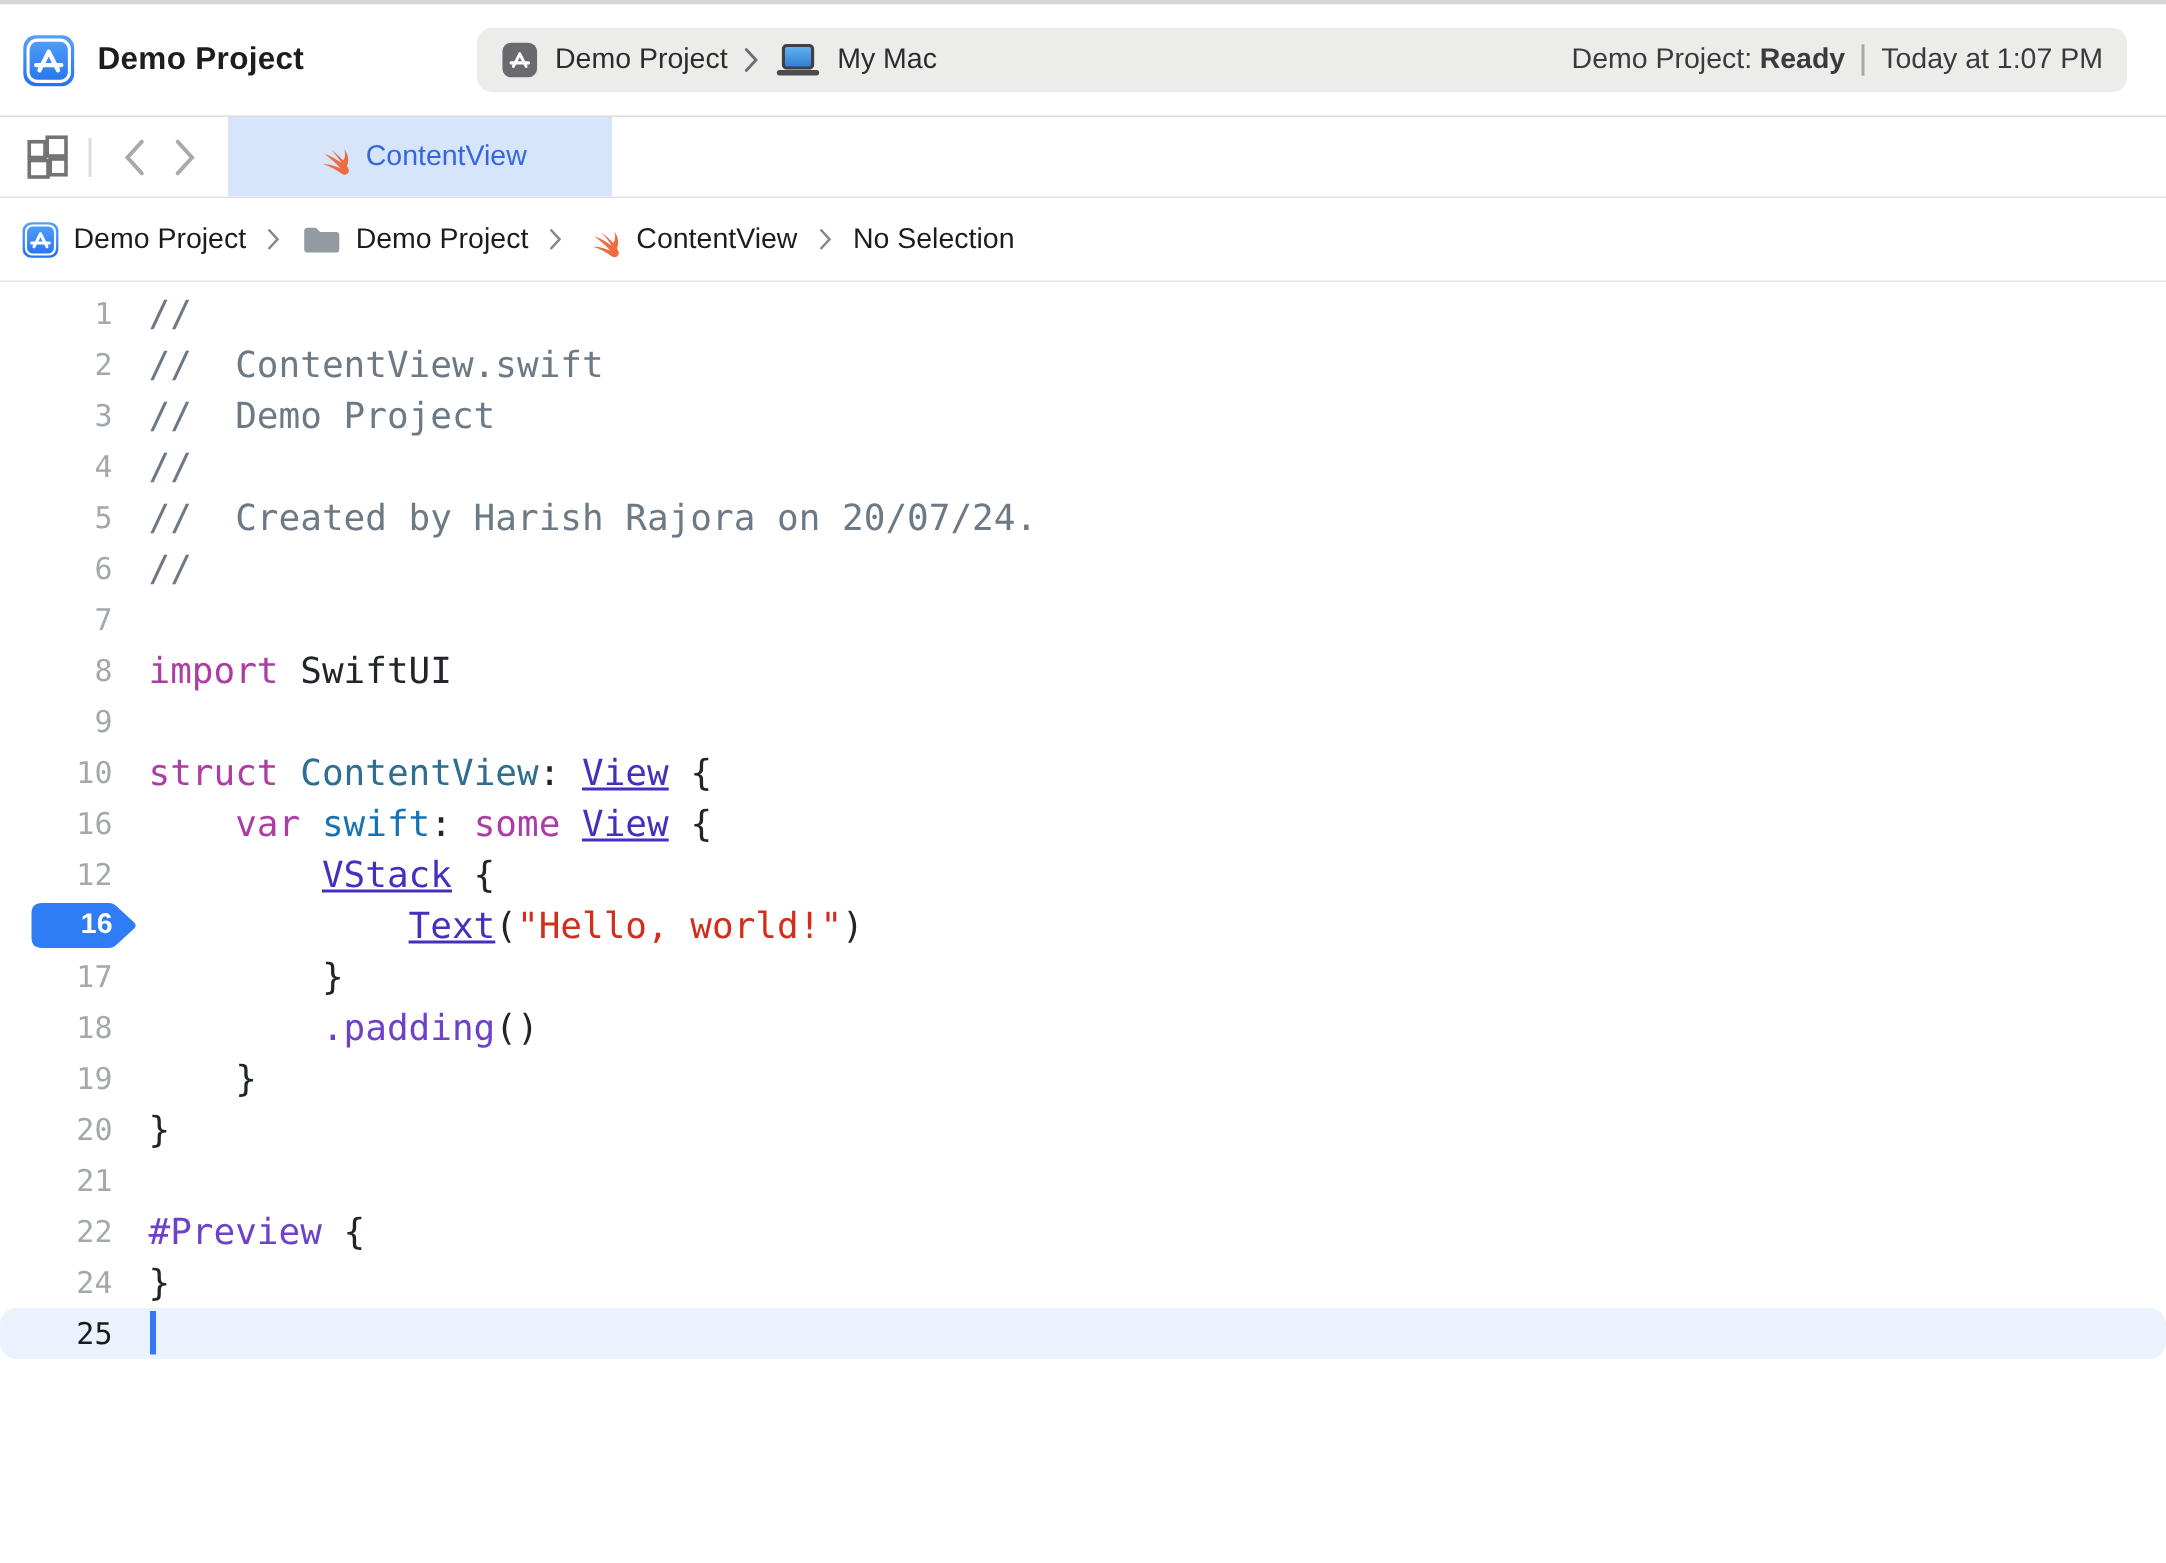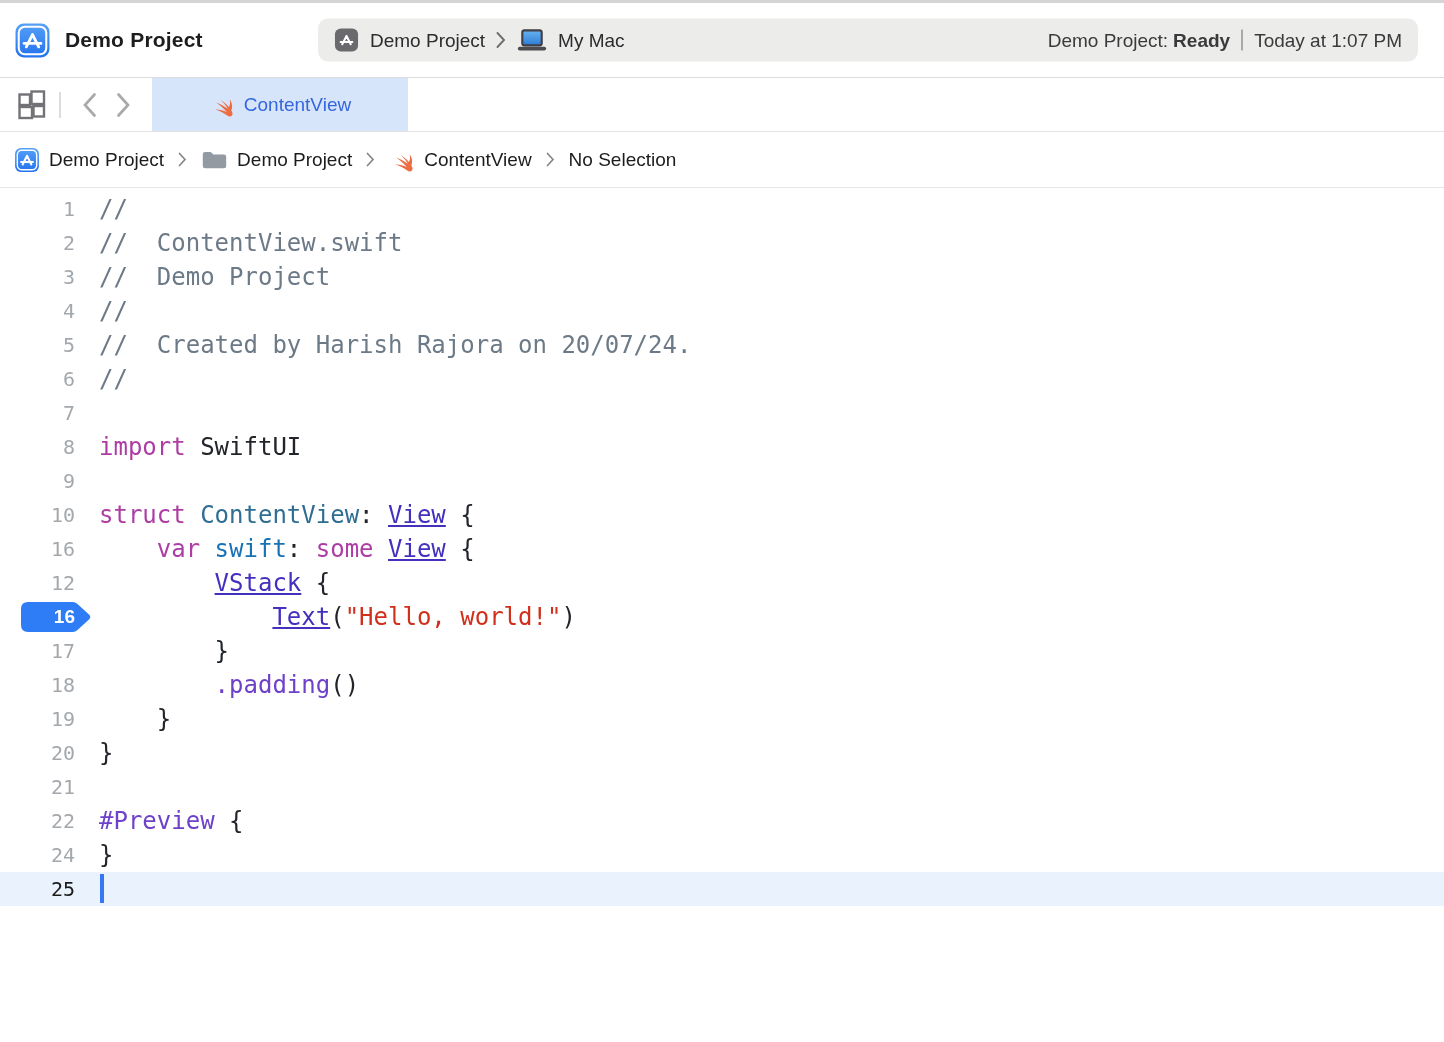--- a/index.html
+++ b/index.html
@@ -40,21 +40,21 @@
   .jumpbar{height:56px;background:#fff;border-bottom:1px solid #E6E6E8;
     display:flex;align-items:center;padding-left:14px;gap:9px;font-size:19px;color:#1C1C1E;}
   .crumb{display:flex;align-items:center;gap:9px;cursor:pointer;}
   .crumb-sep{display:flex;align-items:center;margin:0 5px;}
   .mini-app-icon-b{width:26px;height:26px;}
   .folder-icon{width:27px;height:22px;}
   .swift-icon-b{width:26px;height:26px;}
   
   .editor{height:854px;background:#fff;padding-top:4px;font-family:"DejaVu Sans Mono",monospace;}
   .code-row{position:relative;display:flex;height:34px;}
-  .code-row.active{background:var(--c-active-line-bg);}
+  .code-row.active{background:var(--c-active-line-bg);border-radius:11px;}
   .gutter{flex:0 0 75px;text-align:right;font-size:20px;line-height:34px;
     color:var(--c-line-number);user-select:none;cursor:pointer;}
   .code-row.active .gutter{color:#1A1A1A;}
   pre.code{flex:1;margin:0;padding-left:24px;font-family:inherit;font-size:24px;line-height:34px;white-space:pre;}
   .tk-k{color:var(--c-keyword);font-weight:400;}
   .tk-c{color:var(--c-comment);}
   .tk-s{color:var(--c-string);}
   .tk-t{color:var(--c-type);text-decoration:underline;}
   .tk-m{color:var(--c-member);}
   .tk-d{color:var(--c-declaration);}

